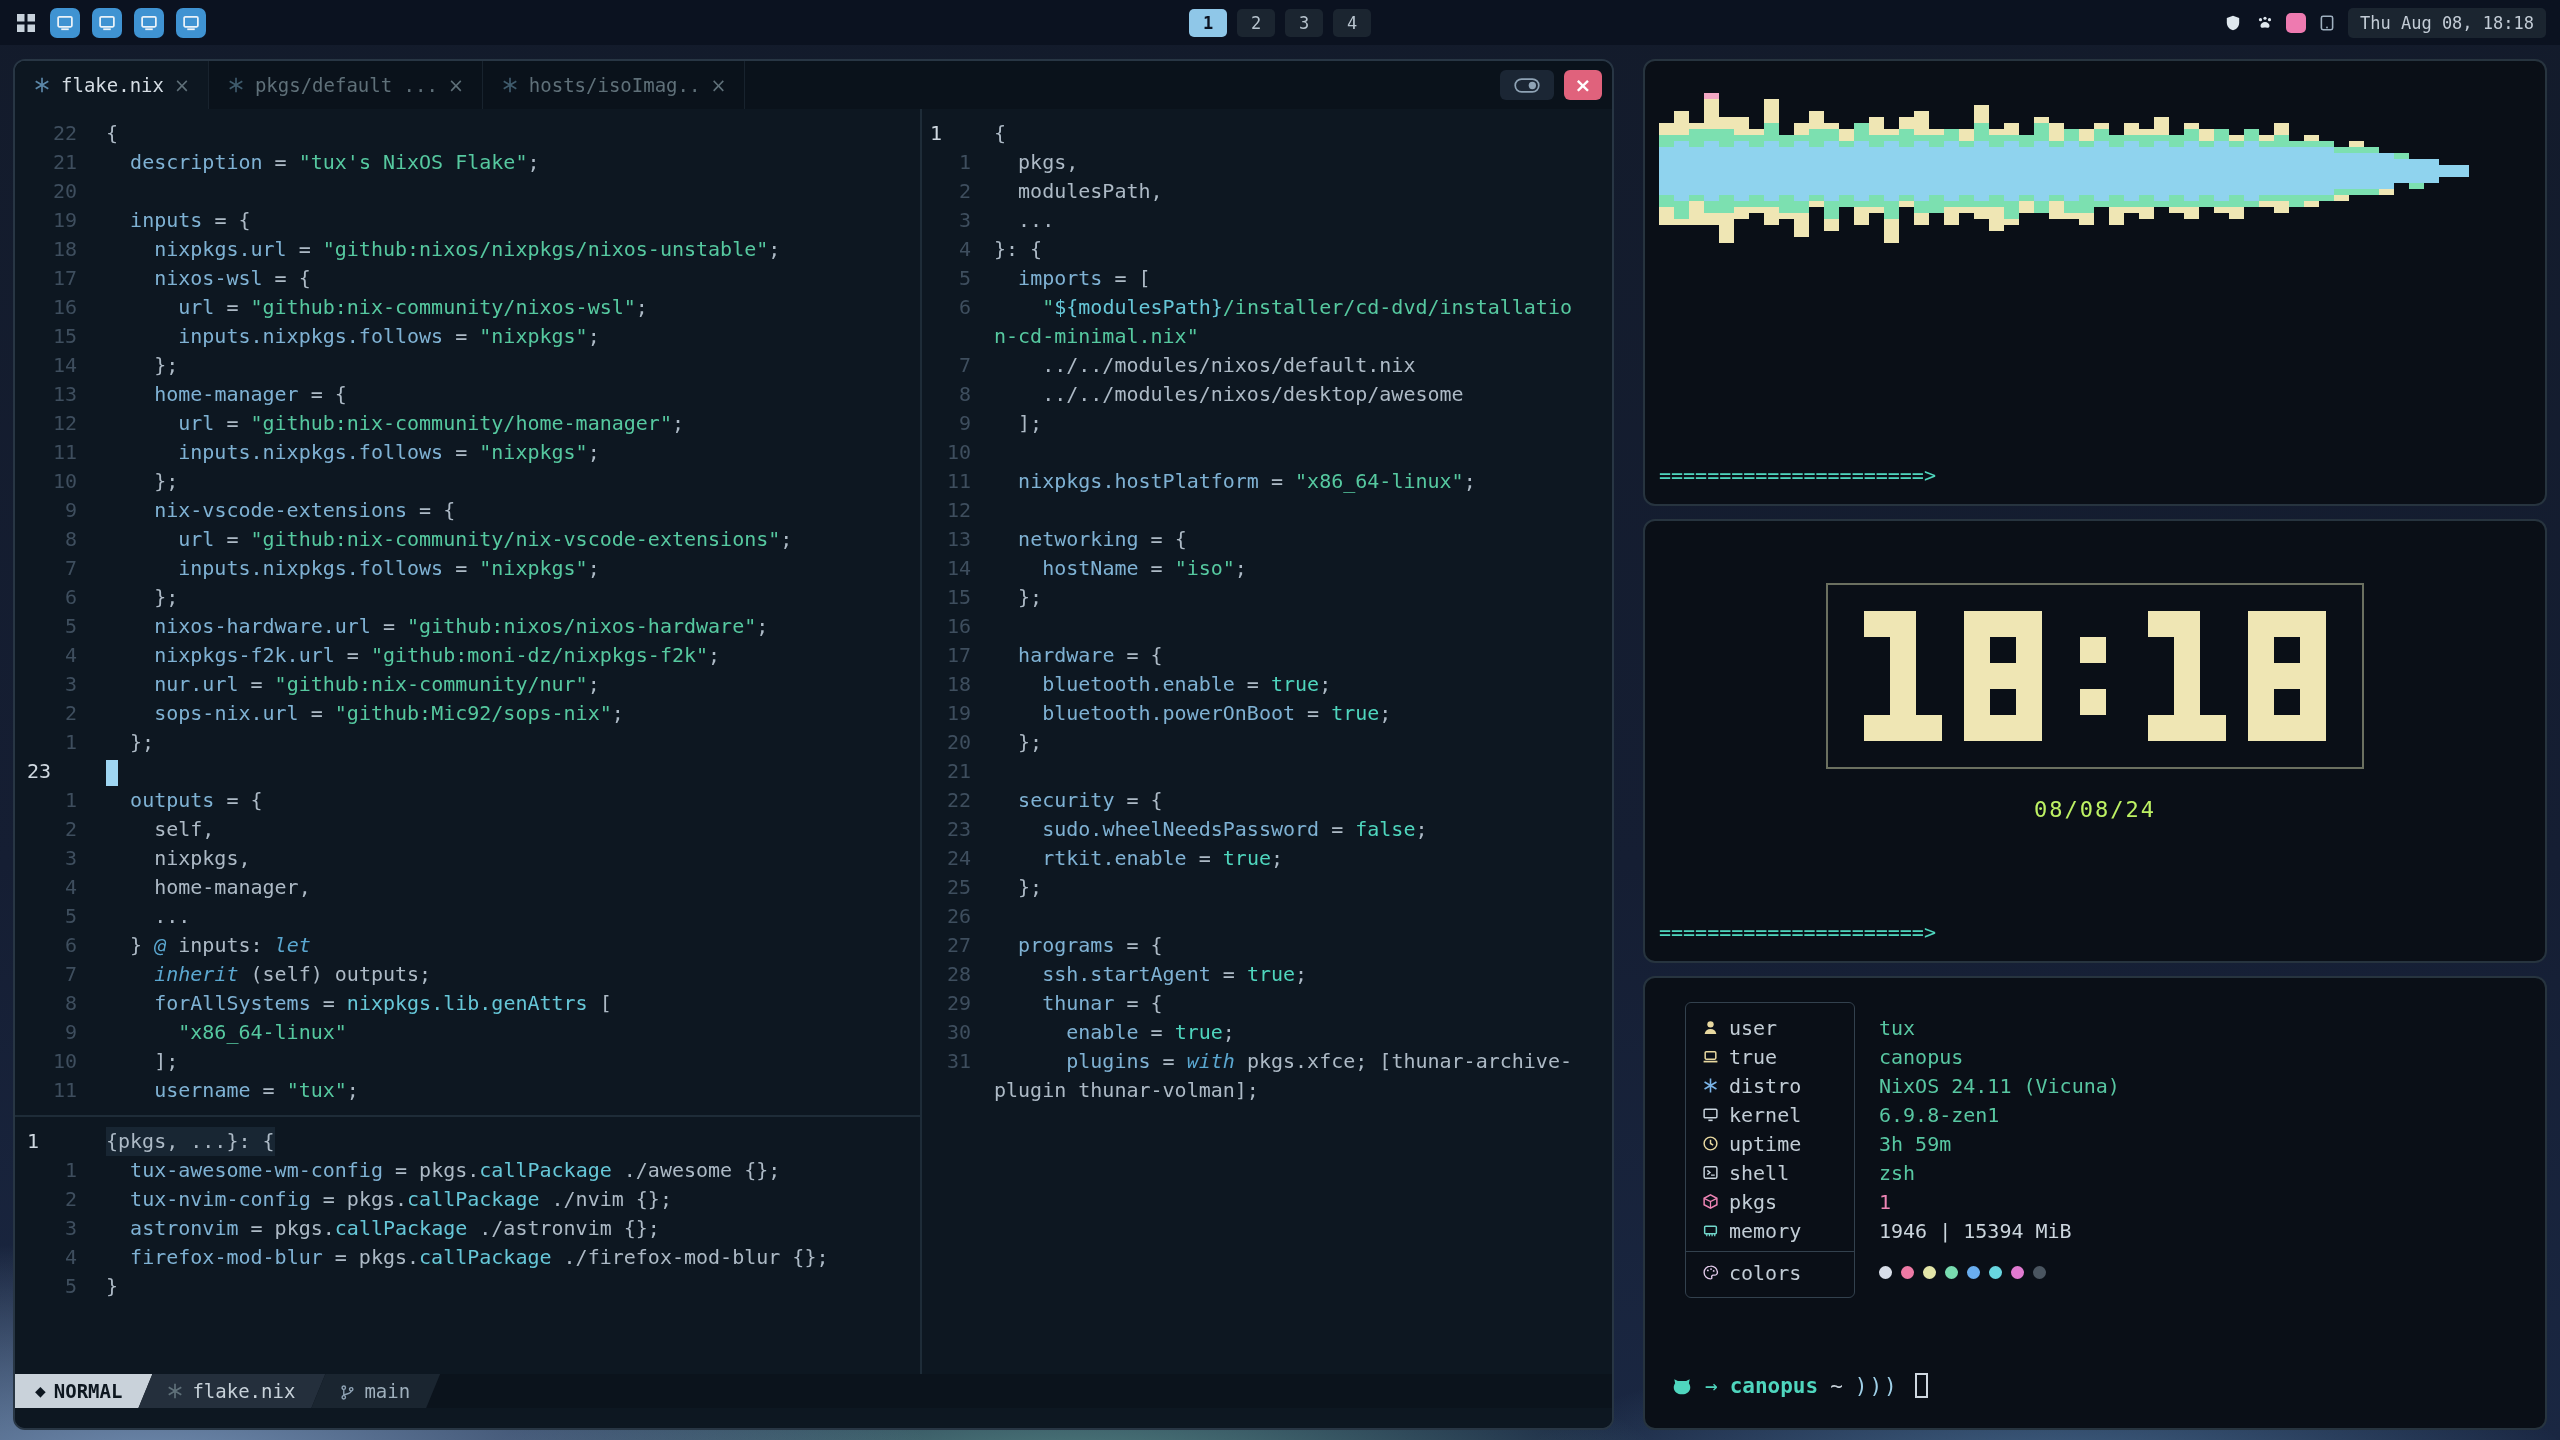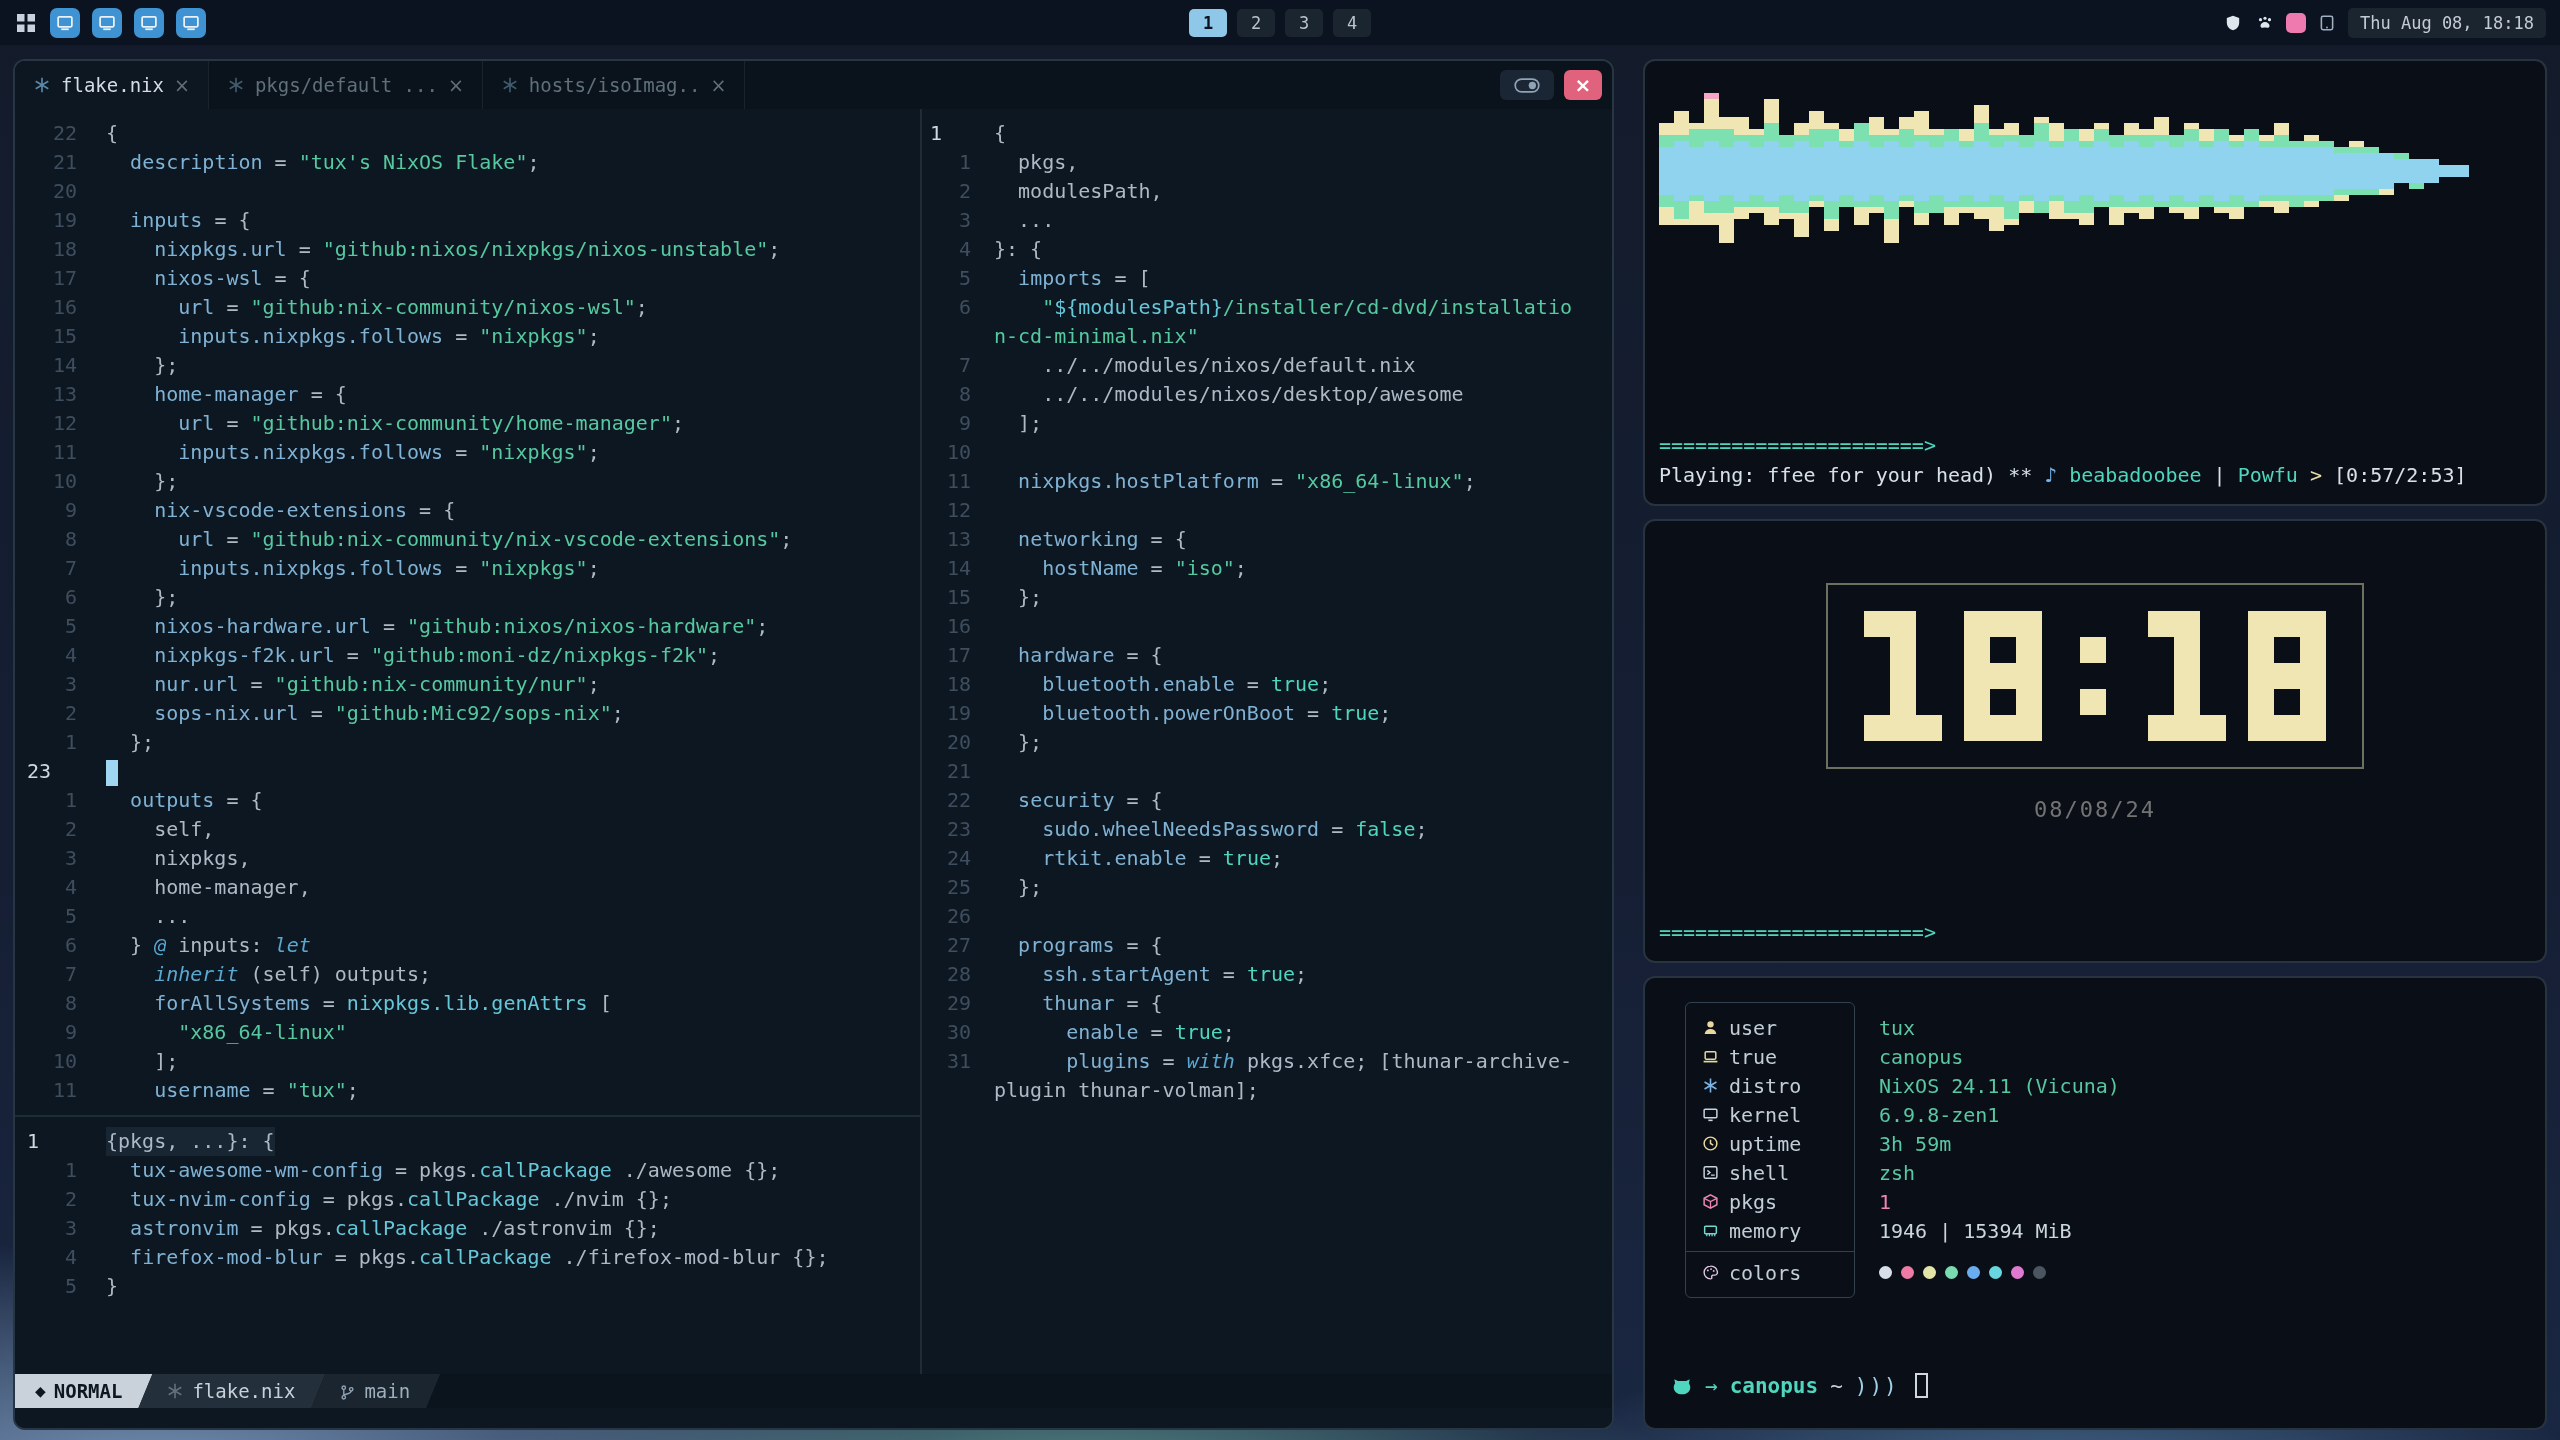--- a/index.html
+++ b/index.html
@@ -125,21 +125,21 @@
   .glyph{ font-family:"DejaVu Sans", sans-serif; }
 
   
   .clock-inner{ display:flex; flex-direction:column; align-items:center; padding-top:62px; flex:1; }
   .clock-box{ border:2px solid #6b7060; padding:26px 36px; display:flex; align-items:center; }
   .digit{ display:grid; grid-template-columns:repeat(3,26px); grid-auto-rows:26px; margin-right:22px; }
   .digit:last-child{ margin-right:0; }
   .dcell{ width:26px; height:26px; }
   .dcell.on{ background:#efe6b4; }
   .colon{ display:grid; grid-template-columns:26px; grid-auto-rows:26px; margin:0 42px 0 16px; }
-  .clock-date{ margin-top:28px; font-size:22px; letter-spacing:2px; color:#737373; }
+  .clock-date{ margin-top:28px; font-size:22px; letter-spacing:2px; color:#bef264; }
 
   
   .fetch-top{ display:flex; padding:24px 0 0 40px; gap:24px; }
   .fetch-box{ border:1px solid #33414e; border-radius:6px; padding:10px 16px; width:170px; }
   .frow{ display:flex; align-items:center; gap:10px; height:29px; font-size:20px; color:#c2cdd6; }
   .frow svg{ width:17px; height:17px; flex:none; }
   .fdiv{ height:1px; background:#33414e; margin:6px -16px; }
   .fetch-vals{ padding-top:11px; }
   .fvrow{ height:29px; font-size:20px; display:flex; align-items:center; }
   .fv-teal{ color:#58c7a2; } .fv-pink{ color:#ee85b5; } .fv-white{ color:#ccd6de; }
@@ -632,21 +632,20 @@
           </div>
           <div class="viz-col" style="left: 780px;">
             <div class="viz-b" style="top: 80px; height: 12px; background: rgb(143, 211, 238);"></div>
           </div>
           <div class="viz-col" style="left: 795px;">
             <div class="viz-b" style="top: 80px; height: 12px; background: rgb(143, 211, 238);"></div>
           </div>
         </div>
       <div class="term-bottom">
         <div class="progress">======================&gt;</div>
-        <div id="viz-playing" class="playing"><span class="tk-w">Playing: ffee for your head) ** </span><span class="tk-blue glyph">♪</span><span class="tk-w"> </span><span class="tk-teal">beabadoobee</span><span class="tk-w"> | </span><span class="tk-teal">Powfu</span><span class="tk-w"> </span><span class="tk-cream">&gt;</span><span class="tk-w"> [0:57/2:53]</span></div>
       </div>
     </section>
 
     <section class="term clock-window">
       <div class="clock-inner">
         <div class="clock-box">
           <div id="clock-digits" style="display:flex">
               <div class="digit">
                 <div class="dcell on"></div>
                 <div class="dcell on"></div>

